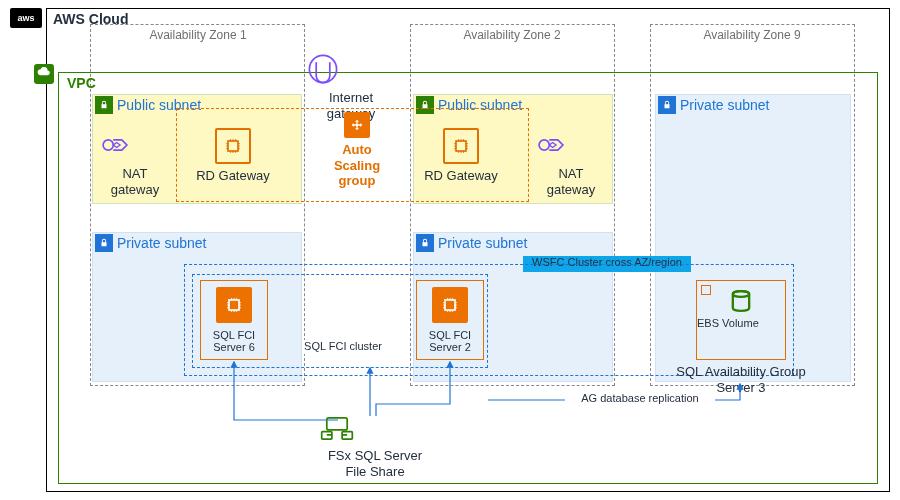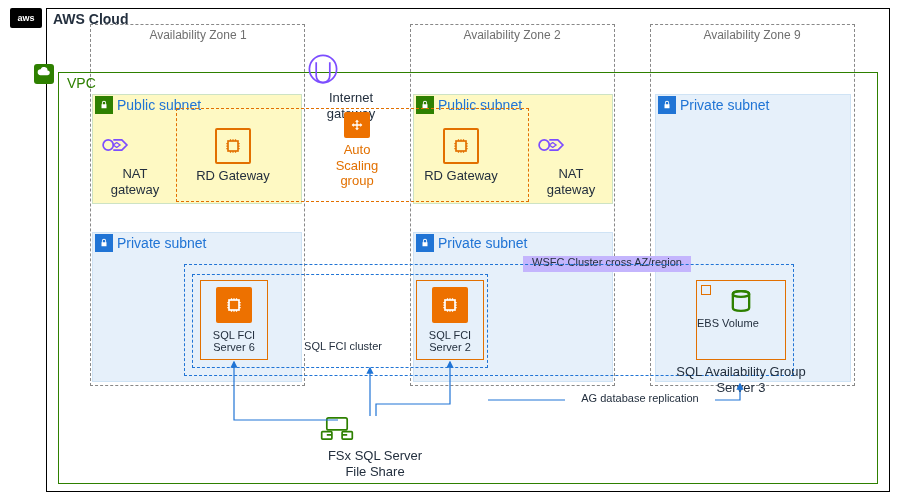--- a/index.html
+++ b/index.html
@@ -44,21 +44,21 @@
 <div class="az-title" style="left:108px;">Availability Zone 1</div>
 
 <div class="box dashed" style="left:410px; top:24px; width:205px; height:362px;"></div>
 <div class="az-title" style="left:422px;">Availability Zone 2</div>
 
 <div class="box dashed" style="left:650px; top:24px; width:205px; height:362px;"></div>
 <div class="az-title" style="left:662px;">Availability Zone 9</div>
 
 <div class="box solid-green" style="left:58px; top:72px; width:820px; height:412px;">
   <div class="label-row">
-    <span class="txt" style="color:#2e8000; font-weight:normal; margin-left:6px;">VPC</span>
+    <span class="txt" style="color:#2e8000; font-weight:bold; margin-left:6px;">VPC</span>
   </div>
 </div>
 <div class="vpc-badge">
   <svg width="14" height="14" viewBox="0 0 24 24">
       <path fill="#fff" d="M6 14a5 5 0 0 1 .3-10A6 6 0 0 1 18 6a4 4 0 0 1 0 8H6z"></path>
     </svg>
 </div>
 
 <div class="box bg-light-green" style="left:92px; top:94px; width:210px; height:110px; border:1px solid #cde3c4;">
   <div class="label-row">
@@ -114,21 +114,21 @@
 
 <div class="node" style="left:306px; top:52px; width:90px;">
   <svg width="34" height="34" viewBox="0 0 40 40">
       <circle cx="20" cy="20" r="16" fill="none" stroke="#7c4dff" stroke-width="2"></circle>
       <path d="M12 12 v16 a8 8 0 0 0 16 0 V12" fill="none" stroke="#7c4dff" stroke-width="2"></path>
     </svg>
   <div class="cap">Internet gateway</div>
 </div>
 
 <div class="box dashed-orange" style="left:176px; top:108px; width:353px; height:94px;"></div>
-<div class="node" style="left:327px; top:112px; width:60px;">
+<div class="node" style="left:327px; top:112px; width:60px;font-weight:bold;">
   <div class="svc svc-orange" style="width:26px;height:26px;">
       <svg width="16" height="16" viewBox="0 0 24 24">
         <path fill="#fff" d="M12 4l3 3h-2v4h4V9l3 3-3 3v-2h-4v4h2l-3 3-3-3h2v-4H7v2l-3-3 3-3v2h4V7H9l3-3z"></path>
       </svg>
     </div>
   <div class="cap" style="color:#e27000;">Auto Scaling</div>
   <div class="cap" style="color:#e27000; margin-top:0;">group</div>
 </div>
 
 <div class="node" style="left:98px; top:128px; width:74px;">
@@ -159,21 +159,21 @@
 </div>
 <div class="node" style="left:534px; top:128px; width:74px;">
   <svg width="34" height="34" viewBox="0 0 40 40">
       <circle cx="12" cy="20" r="6" fill="none" stroke="#7c4dff" stroke-width="2"></circle>
       <path d="M18 14h10l6 6-6 6H18" fill="none" stroke="#7c4dff" stroke-width="2"></path>
       <path d="M22 17l4 3-4 3M22 23l-4-3 4-3" fill="none" stroke="#7c4dff" stroke-width="1.5"></path>
     </svg>
   <div class="cap">NAT gateway</div>
 </div>
 
-<div class="box" style="left:523px; top:256px; width:168px; height:16px; background:#c4b5fd; text-align:center;">
+<div class="box" style="left:523px; top:256px; width:168px; height:16px; background:#0ea5e9; text-align:center;">
   <span>WSFC Cluster cross AZ/region</span>
 </div>
 
 <div class="box dashed-blue" style="left:184px; top:264px; width:610px; height:112px;"></div>
 
 <div class="box dashed-blue" style="left:192px; top:274px; width:296px; height:94px;"></div>
 <div class="box" style="left:304px; top:340px; width:78px; height:14px; background:#fff; text-align:center;">
   <span>SQL FCI cluster</span>
 </div>
 

